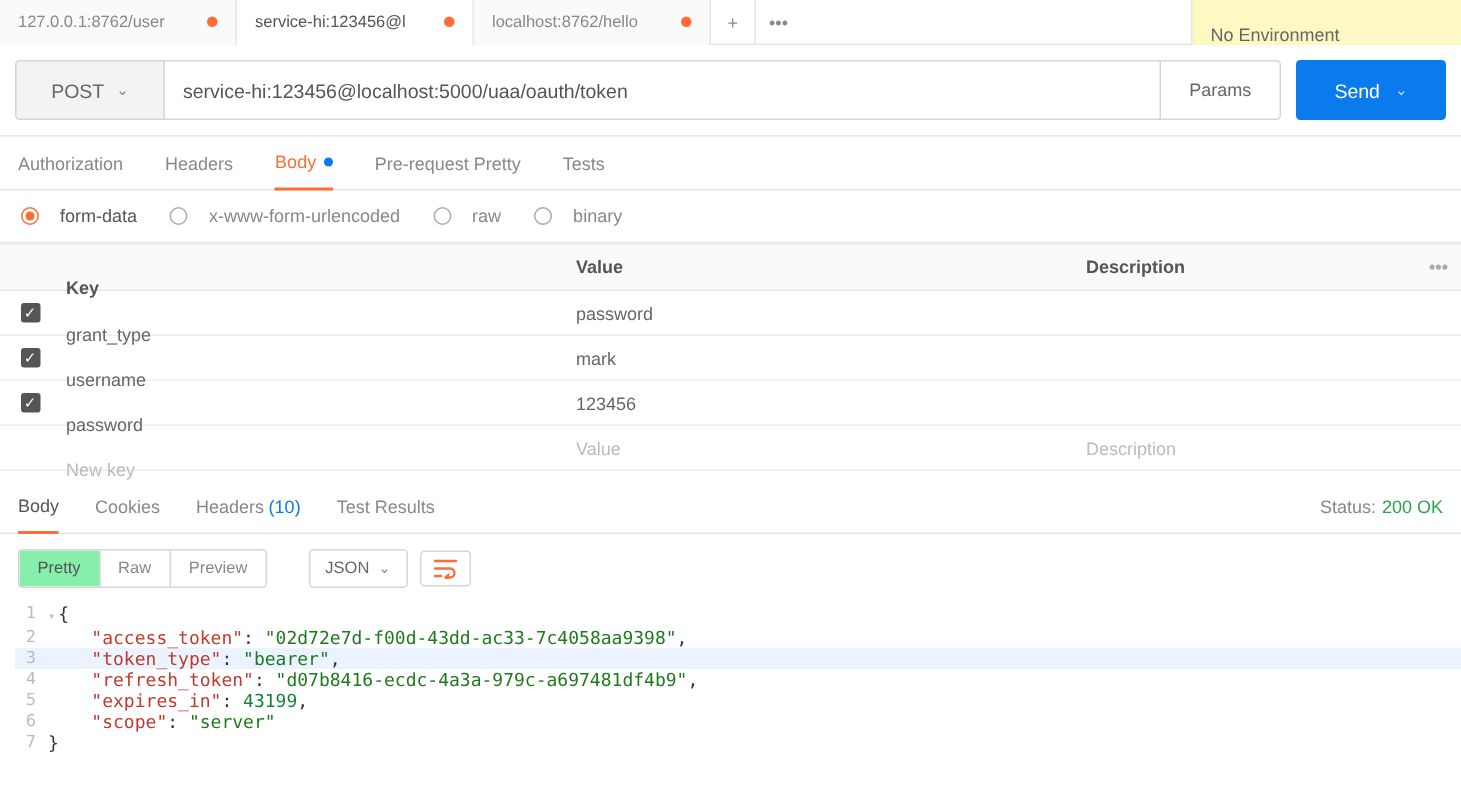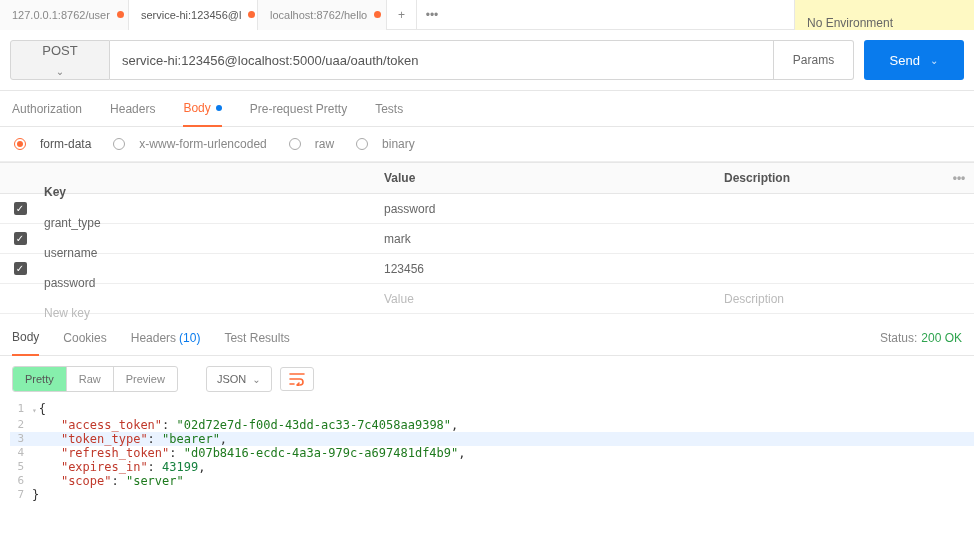--- a/index.html
+++ b/index.html
@@ -1,26 +1,26 @@
 <!DOCTYPE html>
 <html><head>
 <meta charset="utf-8">
 <style>
 * { box-sizing: border-box; margin: 0; padding: 0; }
 body { font-family: -apple-system, BlinkMacSystemFont, "Segoe UI", Arial, sans-serif; font-size: 12px; color: #555; background: #fff; }
 .topbar { display: flex; justify-content: space-between; border-bottom: 1px solid #e6e6e6; height: 30px; }
 .tabs-row { display: flex; align-items: center; }
-.tab { height: 30px; display: flex; align-items: center; gap: 7px; padding: 0 12px; border-right: 1px solid #e6e6e6; background: #fafafa; cursor: pointer; color: #888; font-size: 11px; width: 129px; white-space: nowrap; overflow: hidden; }
+.tab { height: 30px; display: flex; align-items: center; gap: 7px; padding: 0 12px; border-right: 1px solid #e6e6e6; background: #fafafa; cursor: pointer; color: #888; font-size: 11px; width: 158px; white-space: nowrap; overflow: hidden; }
 .tab.active { background: #fff; color: #555; }
 .tab .dot { width: 7px; height: 7px; border-radius: 50%; background: #ff6c37; flex-shrink: 0; margin-left: auto; }
 .tab-add { width: 30px; display: flex; align-items: center; justify-content: center; color: #888; cursor: pointer; border-right: 1px solid #e6e6e6; height: 30px; }
 .tab-more { width: 30px; display: flex; align-items: center; justify-content: center; color: #888; cursor: pointer; height: 30px; }
 .env-select { display: flex; align-items: flex-end; padding: 0 15px 0 12px; width: 180px; border-left: 1px solid #e6e6e6; color: #666; cursor: pointer; height: 30px; background: #fef9c3; }
 .request-row { display: flex; padding: 10px; gap: 0; border-bottom: 1px solid #e6e6e6; align-items: stretch; }
-.method-btn { display: flex; align-items: center; justify-content: center; gap: 8px; width: 100px; height: 40px; border: 1px solid #d6d6d6; background: #f3f3f3; color: #666; font-size: 13px; cursor: pointer; border-radius: 3px 0 0 3px; flex-direction: column; }
+.method-btn { display: flex; align-items: center; justify-content: center; gap: 8px; width: 100px; height: 40px; border: 1px solid #d6d6d6; background: #f3f3f3; color: #666; font-size: 13px; cursor: pointer; border-radius: 3px 0 0 3px; }
 .url-input { flex: 1; height: 40px; border: 1px solid #d6d6d6; border-left: none; padding: 0 12px; color: #555; font-size: 13px; outline: none; }
 .params-btn { width: 80px; height: 40px; border: 1px solid #d6d6d6; border-left: none; background: #fff; color: #666; font-size: 12px; cursor: pointer; border-radius: 0 3px 3px 0; }
 .send-btn { margin-left: 10px; width: 100px; height: 40px; background: #097bed; color: #fff; font-size: 13px; font-weight: 500; border: none; border-radius: 3px; cursor: pointer; display: flex; align-items: center; justify-content: center; gap: 10px; }
 .chev { font-size: 10px; opacity: .8; }
 .req-tabs { display: flex; gap: 28px; padding: 0 12px; border-bottom: 1px solid #e6e6e6; height: 36px; align-items: center; }
 .req-tab { color: #888; cursor: pointer; font-size: 12px; height: 36px; display: flex; align-items: center; gap: 5px; }
 .req-tab.active { color: #ff6c37; border-bottom: 2px solid #ff6c37; }
 .blue-dot { width: 6px; height: 6px; background: #097bed; border-radius: 50%; }
 .body-types { display: flex; gap: 22px; padding: 10px 14px; align-items: center; border-bottom: 1px solid #eee; }
 .radio-item { display: flex; align-items: center; gap: 14px; color: #888; cursor: pointer; font-size: 12px; }

